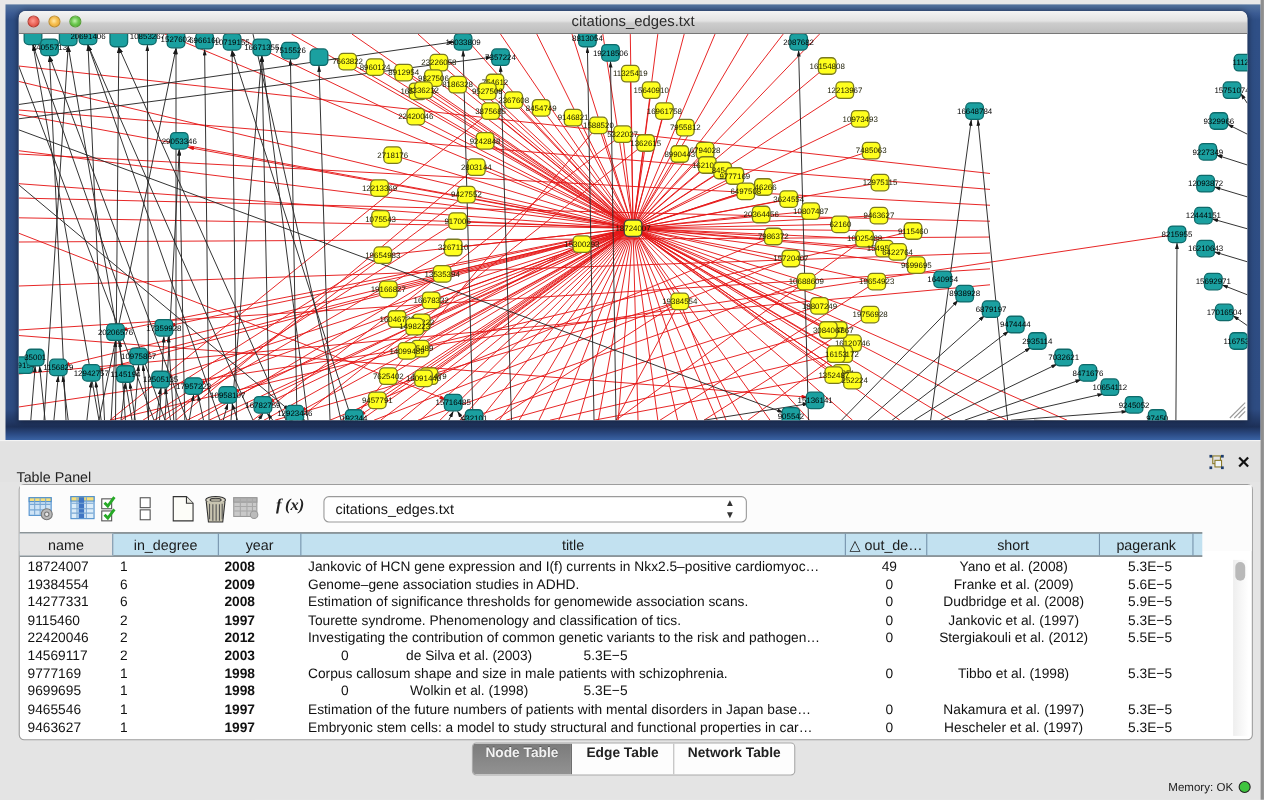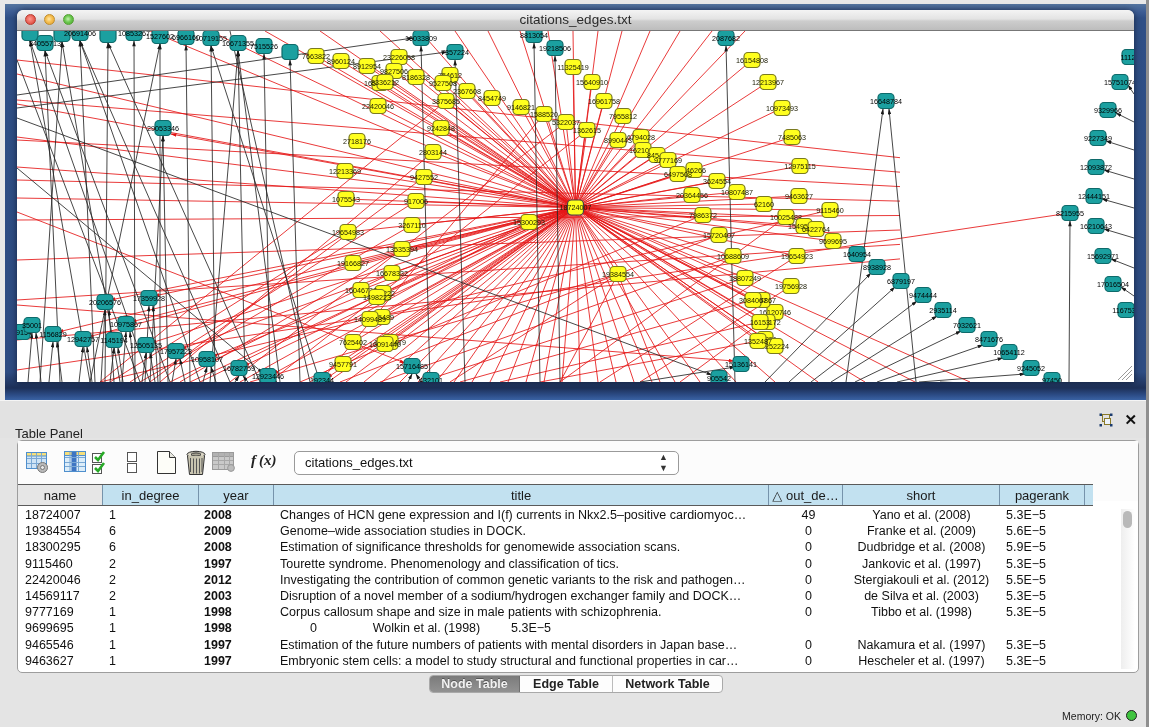--- a/index.html
+++ b/index.html
@@ -32,25 +32,25 @@
 #tbody { position:absolute; left:0; top:66px; width:1075px; height:162px; font-size:12.5px;
   color:#111; overflow:hidden; }
 .tr { display:flex; height:16.2px; line-height:16.5px; white-space:nowrap; }
 .tr div { overflow:hidden; }
 .c0 { width:85px; padding-left:7px; }
 .c1 { width:96px; padding-left:6px; }
 .c2 { width:75px; padding-left:5px;font-weight:bold; }
 .c3 { width:495px; padding-left:6px; }
 .c4 { width:74px; padding-left:5px;text-align:center; }
 .c5 { width:157px; text-align:center; }
-.c6 { width:85px; padding-left:6px; }
+.c6 { width:85px; padding-left:6px;text-align:center; }
 #vscroll { position:absolute; right:3px; top:68px; width:14px; height:160px;
   background:linear-gradient(90deg,#eee,#fff); }
 #vthumb { position:absolute; left:2px; top:2px; width:9px; height:17px; border-radius:5px; background:#b9b9b9; }
-#tabs { position:absolute; left:429px; top:275px; height:18px; display:flex;
+#tabs { position:absolute; left:429px; top:275px; height:30px; display:flex;
   font-size:12.5px; font-weight:bold; border:1px solid #a9a9a9; border-radius:4px; overflow:hidden;
   background:#fdfdfd; }
 #tabs div { text-align:center; line-height:17px; color:#222; border-right:1px solid #bbb; }
 #tabs div.sel { background:linear-gradient(180deg,#7b7b7b,#929292); color:#f2f2f2;
   text-shadow:0 -1px 0 #555; border-right:1px solid #6f6f6f; }
 #status { position:absolute; left:0; top:295px; width:100%; height:32px;padding-left:23px; }
 #mem { position:absolute; right:28px; top:15px; font-size:10.5px; color:#222; }
 #memdot { position:absolute; right:12px; top:15px; width:11px; height:11px; border-radius:50%;
   background:#3fc43f; border:1px solid #222; }
 #rstrip { position:absolute; right:0; top:0; width:3px; height:727px; background:#8f8f8f; }
@@ -700,36 +700,36 @@
    <div style="width:495px">title</div>
    <div style="width:74px">△ out_de…</div>
    <div style="width:157px">short</div>
    <div style="width:85px">pagerank</div>
   </div>
   <div id="tbody">
 <div class="tr">
           <div class="c0">18724007</div>
           <div class="c1">1</div>
           <div class="c2">2008</div>
-          <div class="c3">Changes of HCN gene expression and I(f) currents in Nkx2.5–positive cardiomyoc…</div>
+          <div class="c3">Jankovic of HCN gene expression and I(f) currents in Nkx2.5–positive cardiomyoc…</div>
           <div class="c4">49</div>
           <div class="c5">Yano et al. (2008)</div>
           <div class="c6">5.3E−5</div>
         </div>
 <div class="tr">
           <div class="c0">19384554</div>
           <div class="c1">6</div>
           <div class="c2">2009</div>
-          <div class="c3">Genome–wide association studies in DOCK.</div>
+          <div class="c3">Genome–gene association studies in ADHD.</div>
           <div class="c4">0</div>
           <div class="c5">Franke et al. (2009)</div>
           <div class="c6">5.6E−5</div>
         </div>
 <div class="tr">
-          <div class="c0">18300295</div>
+          <div class="c0">14277331</div>
           <div class="c1">6</div>
           <div class="c2">2008</div>
           <div class="c3">Estimation of significance thresholds for genomewide association scans.</div>
           <div class="c4">0</div>
           <div class="c5">Dudbridge et al. (2008)</div>
           <div class="c6">5.9E−5</div>
         </div>
 <div class="tr">
           <div class="c0">9115460</div>
           <div class="c1">2</div>
@@ -745,21 +745,20 @@
           <div class="c2">2012</div>
           <div class="c3">Investigating the contribution of common genetic variants to the risk and pathogen…</div>
           <div class="c4">0</div>
           <div class="c5">Stergiakouli et al. (2012)</div>
           <div class="c6">5.5E−5</div>
         </div>
 <div class="tr">
           <div class="c0">14569117</div>
           <div class="c1">2</div>
           <div class="c2">2003</div>
-          <div class="c3">Disruption of a novel member of a sodium/hydrogen exchanger family and DOCK…</div>
           <div class="c4">0</div>
           <div class="c5">de Silva et al. (2003)</div>
           <div class="c6">5.3E−5</div>
         </div>
 <div class="tr">
           <div class="c0">9777169</div>
           <div class="c1">1</div>
           <div class="c2">1998</div>
           <div class="c3">Corpus callosum shape and size in male patients with schizophrenia.</div>
           <div class="c4">0</div>

